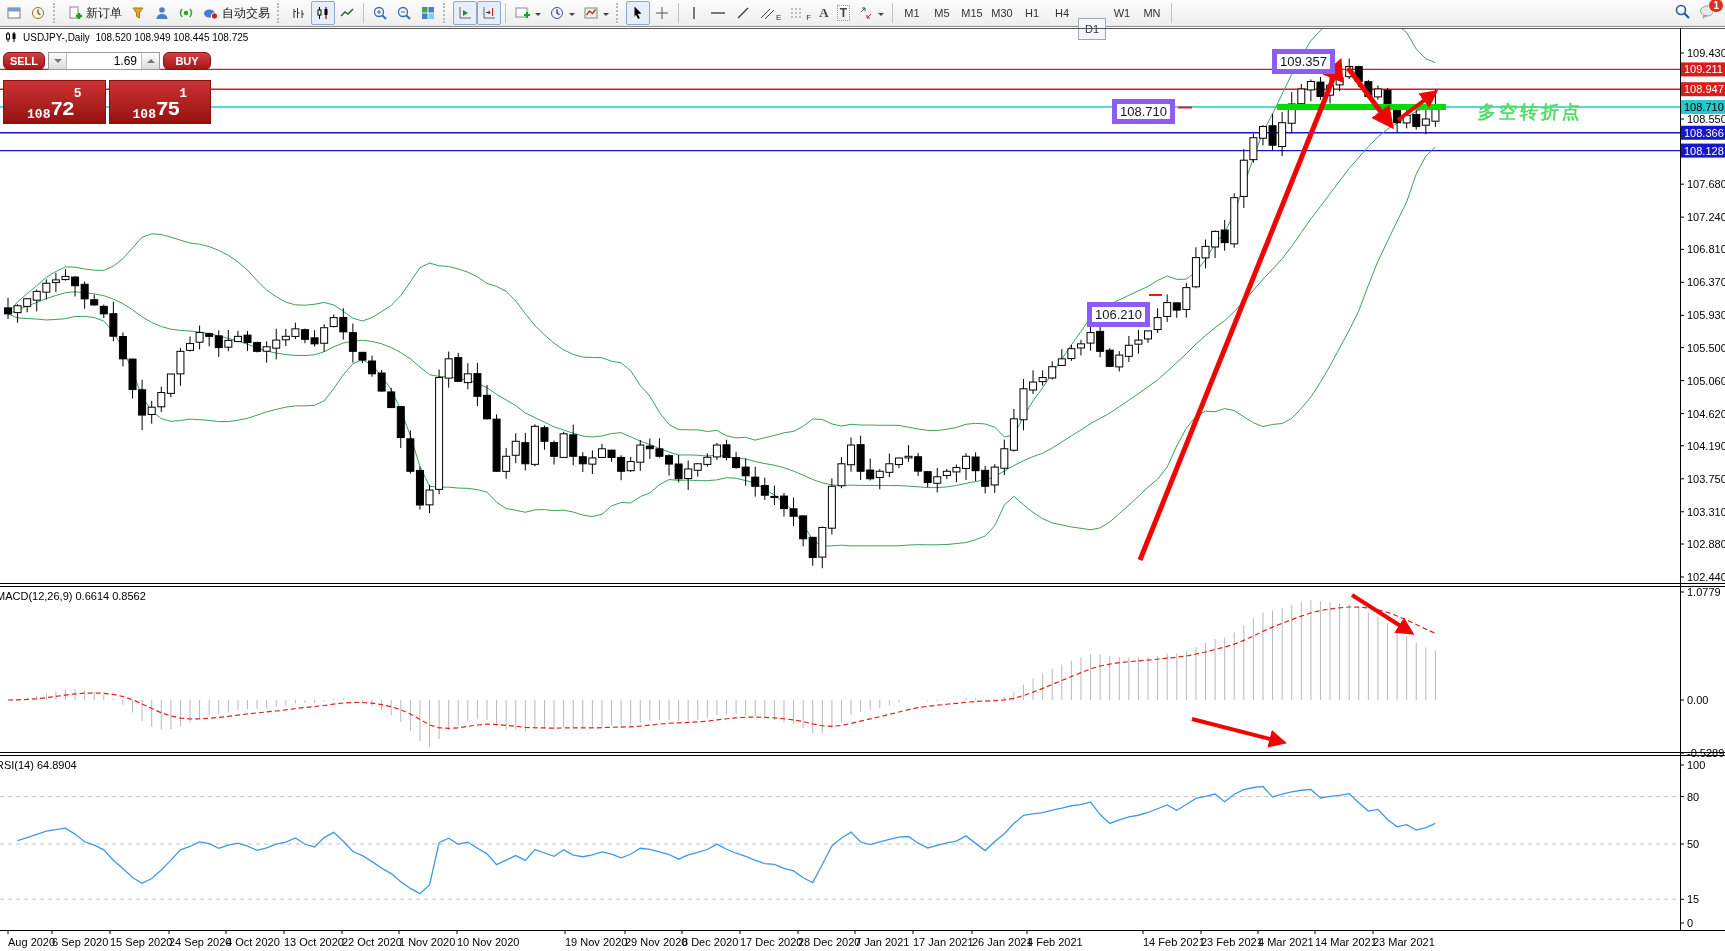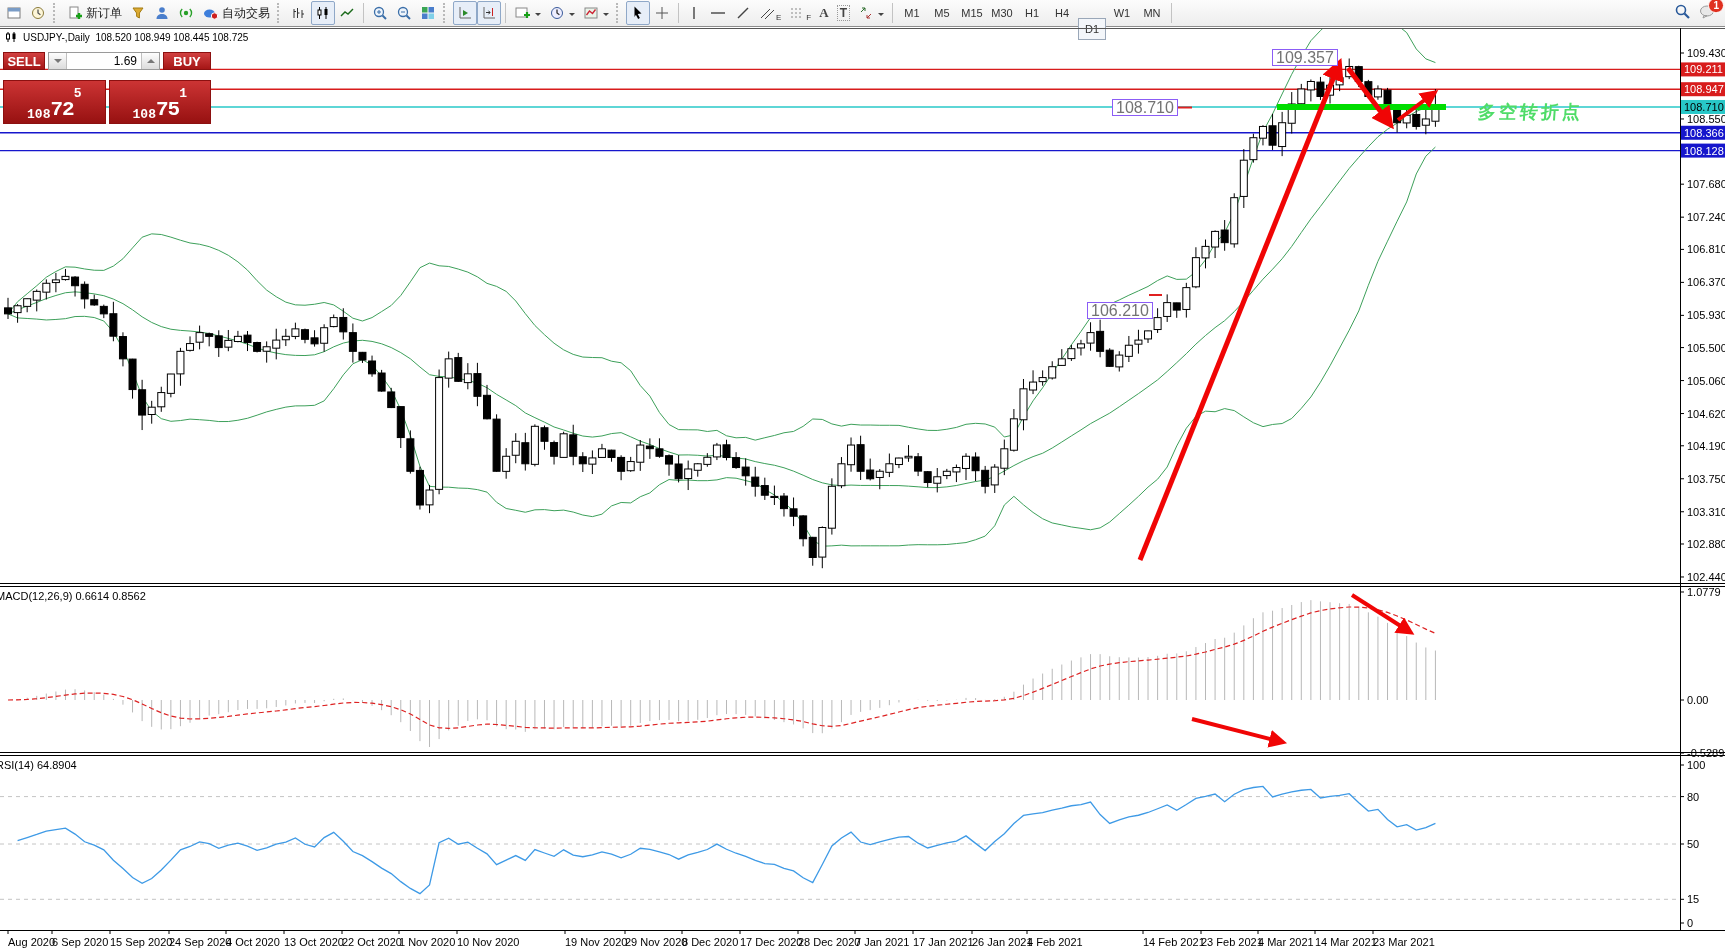--- a/index.html
+++ b/index.html
@@ -22,28 +22,28 @@
   .badge{position:absolute;top:-5px;right:-7px;background:#e03020;color:#fff;font-size:10px;
     font-weight:bold;border-radius:8px;padding:0 4px;line-height:13px;border:1px solid #fff;}
   .toolpart{position:relative;}
   .sub{font-size:8px;color:#333;margin-left:-2px;margin-top:8px;}
   .toolA{font-size:13px;font-weight:bold;color:#444;font-family:"Liberation Serif",serif;}
   .toolT{font-size:12px;font-weight:bold;color:#444;border:1px dotted #999;padding:0 2px;}
   
   #chart-svg{position:absolute;left:0;top:0;}
   .chart-title{position:absolute;left:5px;top:31px;font-size:10px;color:#000;display:flex;gap:6px;align-items:center;}
   .ind-label{position:absolute;font-size:11px;color:#000;left:-4px;}
-  .anno{position:absolute;border:1px solid #8b5cf6;background:#fff;color:#737373;
-    font-size:16px;line-height:15px;padding:0 3px;white-space:nowrap;}
+  .anno{position:absolute;border:5px solid #8b5cf6;background:#fff;color:#0f172a;
+    font-size:13px;line-height:15px;padding:0 3px;white-space:nowrap;}
   .note-cn{position:absolute;font-size:18px;font-weight:bold;letter-spacing:3px;transform:skewX(-4deg);}
   
   .trade-widget{position:absolute;left:3px;top:52px;width:208px;}
   .tw-row1{display:flex;gap:3px;height:18px;}
-  .tw-btn{flex:0 0 40px;background:linear-gradient(#d24040,#a51616);color:#fff;font-size:13px;
-    font-weight:bold;display:flex;align-items:center;justify-content:center;border:1px solid #8c1010;border-radius:0;}
+  .tw-btn{flex:0 0 40px;background:linear-gradient(#d24040,#a51616);color:#fff;font-size:11px;
+    font-weight:bold;display:flex;align-items:center;justify-content:center;border:1px solid #8c1010;border-radius:6px;}
   .tw-btn.buy{flex:0 0 46px;}
   .tw-vol{flex:1;display:flex;border:1px solid #9a9a9a;background:#fff;}
   .tw-spin{width:17px;background:linear-gradient(#fdfdfd,#dcdcdc);display:flex;align-items:center;
     justify-content:center;border-right:1px solid #c0c0c0;}
   .tw-spin.up{border-right:none;border-left:1px solid #c0c0c0;}
   .car{width:0;height:0;border:4px solid transparent;}
   .car.dn{border-top-color:#777;margin-top:4px;}
   .car.up{border-bottom-color:#777;margin-bottom:4px;}
   .tw-volval{flex:1;font-size:12px;color:#000;display:flex;align-items:center;justify-content:flex-end;padding-right:4px;}
   .tw-row2{display:flex;gap:3px;margin-top:10px;height:44px;font-family:Liberation Mono, monospace;}

